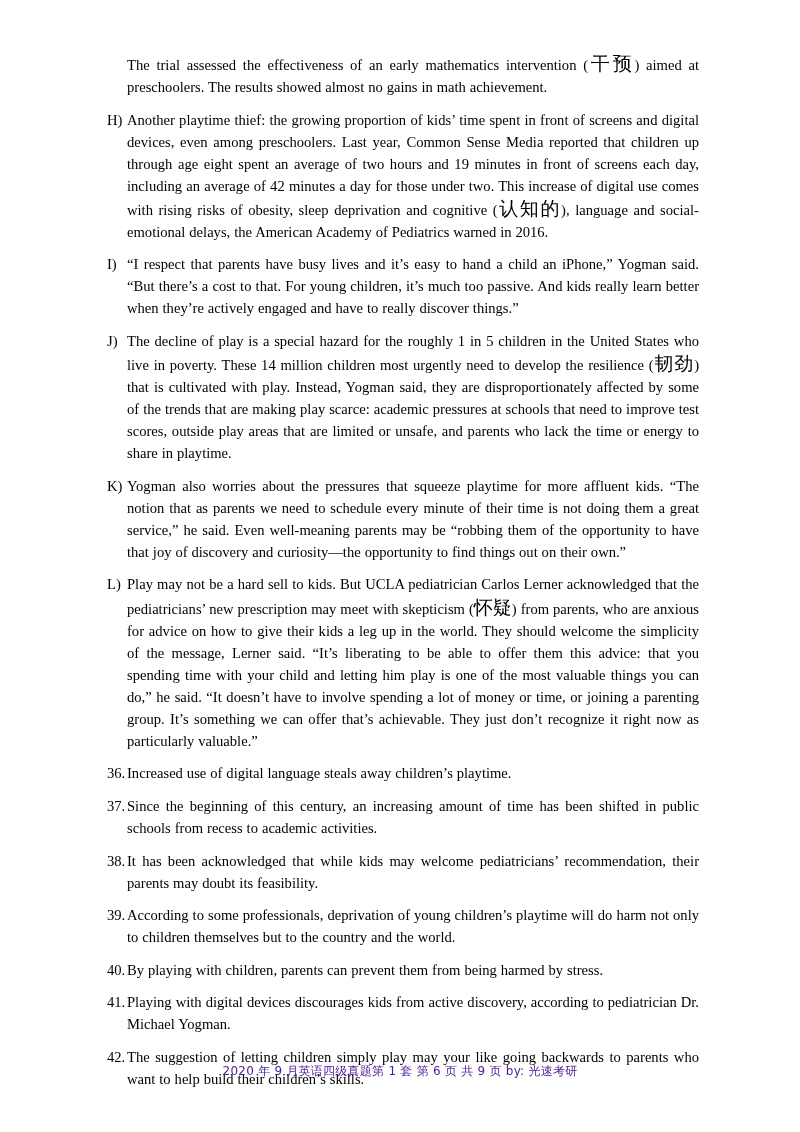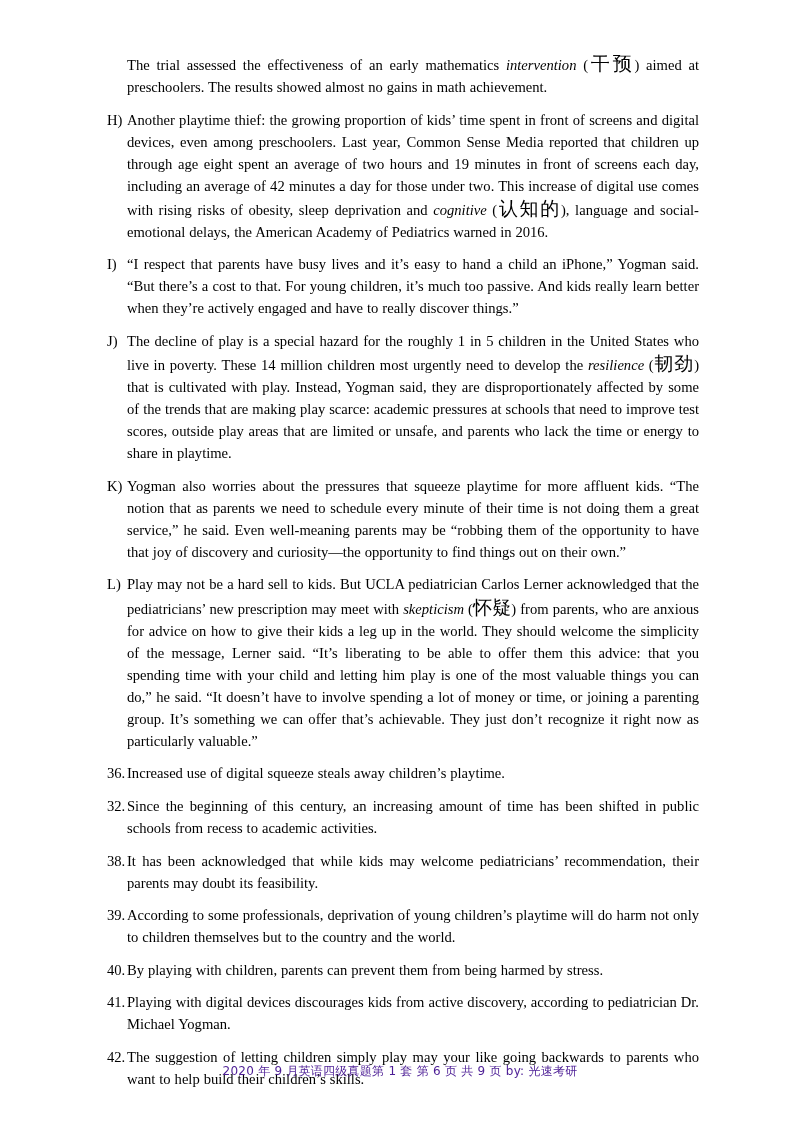--- a/index.html
+++ b/index.html
@@ -79,21 +79,21 @@
     text-align: left;
     font-size: 14.6px;
     line-height: 22.05px;
   }
 
   
   #statements {
     margin-top: 7px;
   }
 
-  .it { font-style: italic; }
+  .it { }
 
   .cjk {
     font-family: "DejaVu Sans", "Liberation Sans", sans-serif;
     font-size: 19px;
   }
 
   
   #footer {
     position: absolute;
     left: 0;
@@ -124,23 +124,23 @@
     <p class="para lettered"><span class="marker">I)</span><span>“I respect that parents have busy lives and it’s easy to hand a child an iPhone,” Yogman said. “But there’s a cost to that. For young children, it’s much too passive. And kids really learn better when they’re actively engaged and have to really discover things.”</span></p>
 
     <p class="para lettered"><span class="marker">J)</span><span>The decline of play is a special hazard for the roughly 1 in 5 children in the United States who live in poverty. These 14 million children most urgently need to develop the </span><span class="it">resilience</span><span> (</span><span class="cjk">韧劲</span><span>)</span><span> that is cultivated with play. Instead, Yogman said, they are disproportionately affected by some of the trends that are making play scarce: academic pressures at schools that need to improve test scores, outside play areas that are limited or unsafe, and parents who lack the time or energy to share in playtime.</span></p>
 
     <p class="para lettered"><span class="marker">K)</span><span>Yogman also worries about the pressures that squeeze playtime for more affluent kids. “The notion that as parents we need to schedule every minute of their time is not doing them a great service,” he said. Even well-meaning parents may be “robbing them of the opportunity to have that joy of discovery and curiosity—the opportunity to find things out on their own.”</span></p>
 
     <p class="para lettered"><span class="marker">L)</span><span>Play may not be a hard sell to kids. But UCLA pediatrician Carlos Lerner acknowledged that the pediatricians’ new prescription may meet with </span><span class="it">skepticism</span><span> (</span><span class="cjk">怀疑</span><span>)</span><span> from parents, who are anxious for advice on how to give their kids a leg up in the world. They should welcome the simplicity of the message, Lerner said. “It’s liberating to be able to offer them this advice: that you spending time with your child and letting him play is one of the most valuable things you can do,” he said. “It doesn’t have to involve spending a lot of money or time, or joining a parenting group. It’s something we can offer that’s achievable. They just don’t recognize it right now as particularly valuable.”</span></p>
 
     <div id="statements">
 
-      <p class="para numbered"><span class="marker">36.</span><span>Increased use of digital squeeze steals away children’s playtime.</span></p>
+      <p class="para numbered"><span class="marker">36.</span><span>Increased use of digital language steals away children’s playtime.</span></p>
 
-      <p class="para numbered"><span class="marker">32.</span><span>Since the beginning of this century, an increasing amount of time has been shifted in public schools from recess to academic activities.</span></p>
+      <p class="para numbered"><span class="marker">37.</span><span>Since the beginning of this century, an increasing amount of time has been shifted in public schools from recess to academic activities.</span></p>
 
       <p class="para numbered"><span class="marker">38.</span><span>It has been acknowledged that while kids may welcome pediatricians’ recommendation, their parents may doubt its feasibility.</span></p>
 
       <p class="para numbered"><span class="marker">39.</span><span>According to some professionals, deprivation of young children’s playtime will do harm not only to children themselves but to the country and the world.</span></p>
 
       <p class="para numbered"><span class="marker">40.</span><span>By playing with children, parents can prevent them from being harmed by stress.</span></p>
 
       <p class="para numbered"><span class="marker">41.</span><span>Playing with digital devices discourages kids from active discovery, according to pediatrician Dr. Michael Yogman.</span></p>
 
       <p class="para numbered"><span class="marker">42.</span><span>The suggestion of letting children simply play may your like going backwards to parents who want to help build their children’s skills.</span></p>

